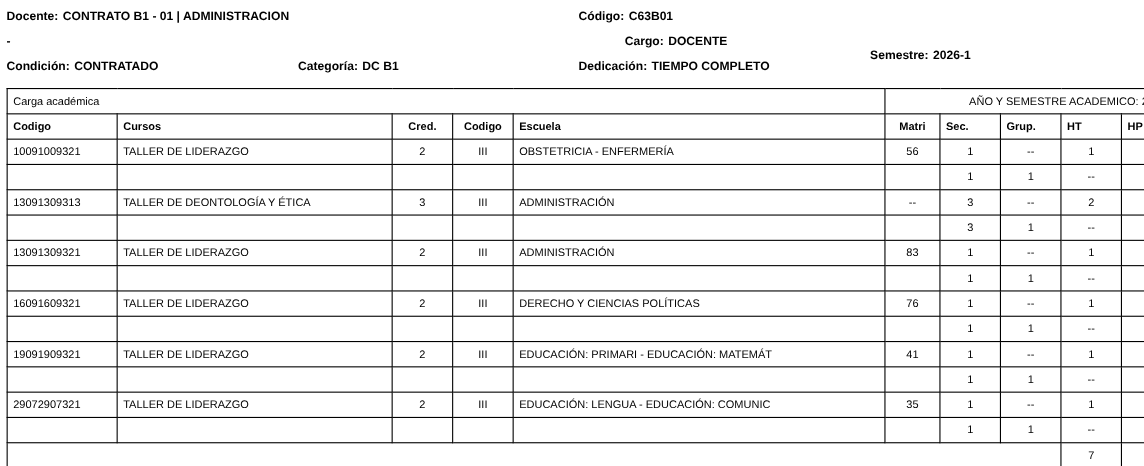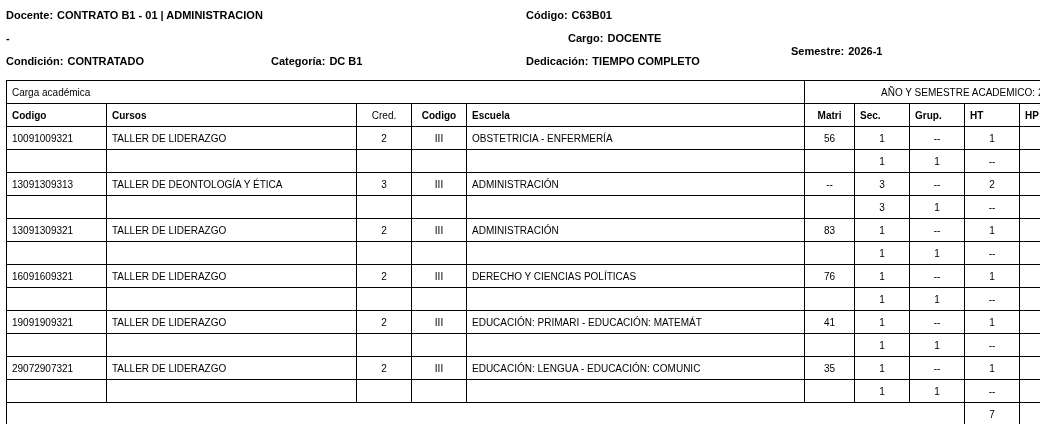--- a/index.html
+++ b/index.html
@@ -146,21 +146,21 @@
 
     <tbody>
       <tr class="bandrow">
         <td colspan="5" class="band-left">Carga académica</td>
         <td colspan="5" class="band-right">AÑO Y SEMESTRE ACADEMICO: 2026-1</td>
       </tr>
 
       <tr>
         <td class="lft" style="font-weight:bold">Codigo</td>
         <td class="lft" style="font-weight:bold">Cursos</td>
-        <td class="ctr" style="font-weight:normal">Cred.</td>
+        <td class="ctr" style="font-weight:bold">Cred.</td>
         <td class="ctr" style="font-weight:bold">Codigo</td>
         <td class="lft" style="font-weight:bold">Escuela</td>
         <td class="ctr" style="font-weight:bold">Matri</td>
         <td class="lft" style="font-weight:bold">Sec.</td>
         <td class="lft" style="font-weight:bold">Grup.</td>
         <td class="lft" style="font-weight:bold">HT</td>
         <td class="lft" style="font-weight:bold">HP</td>
       </tr>
 
       <tr>

